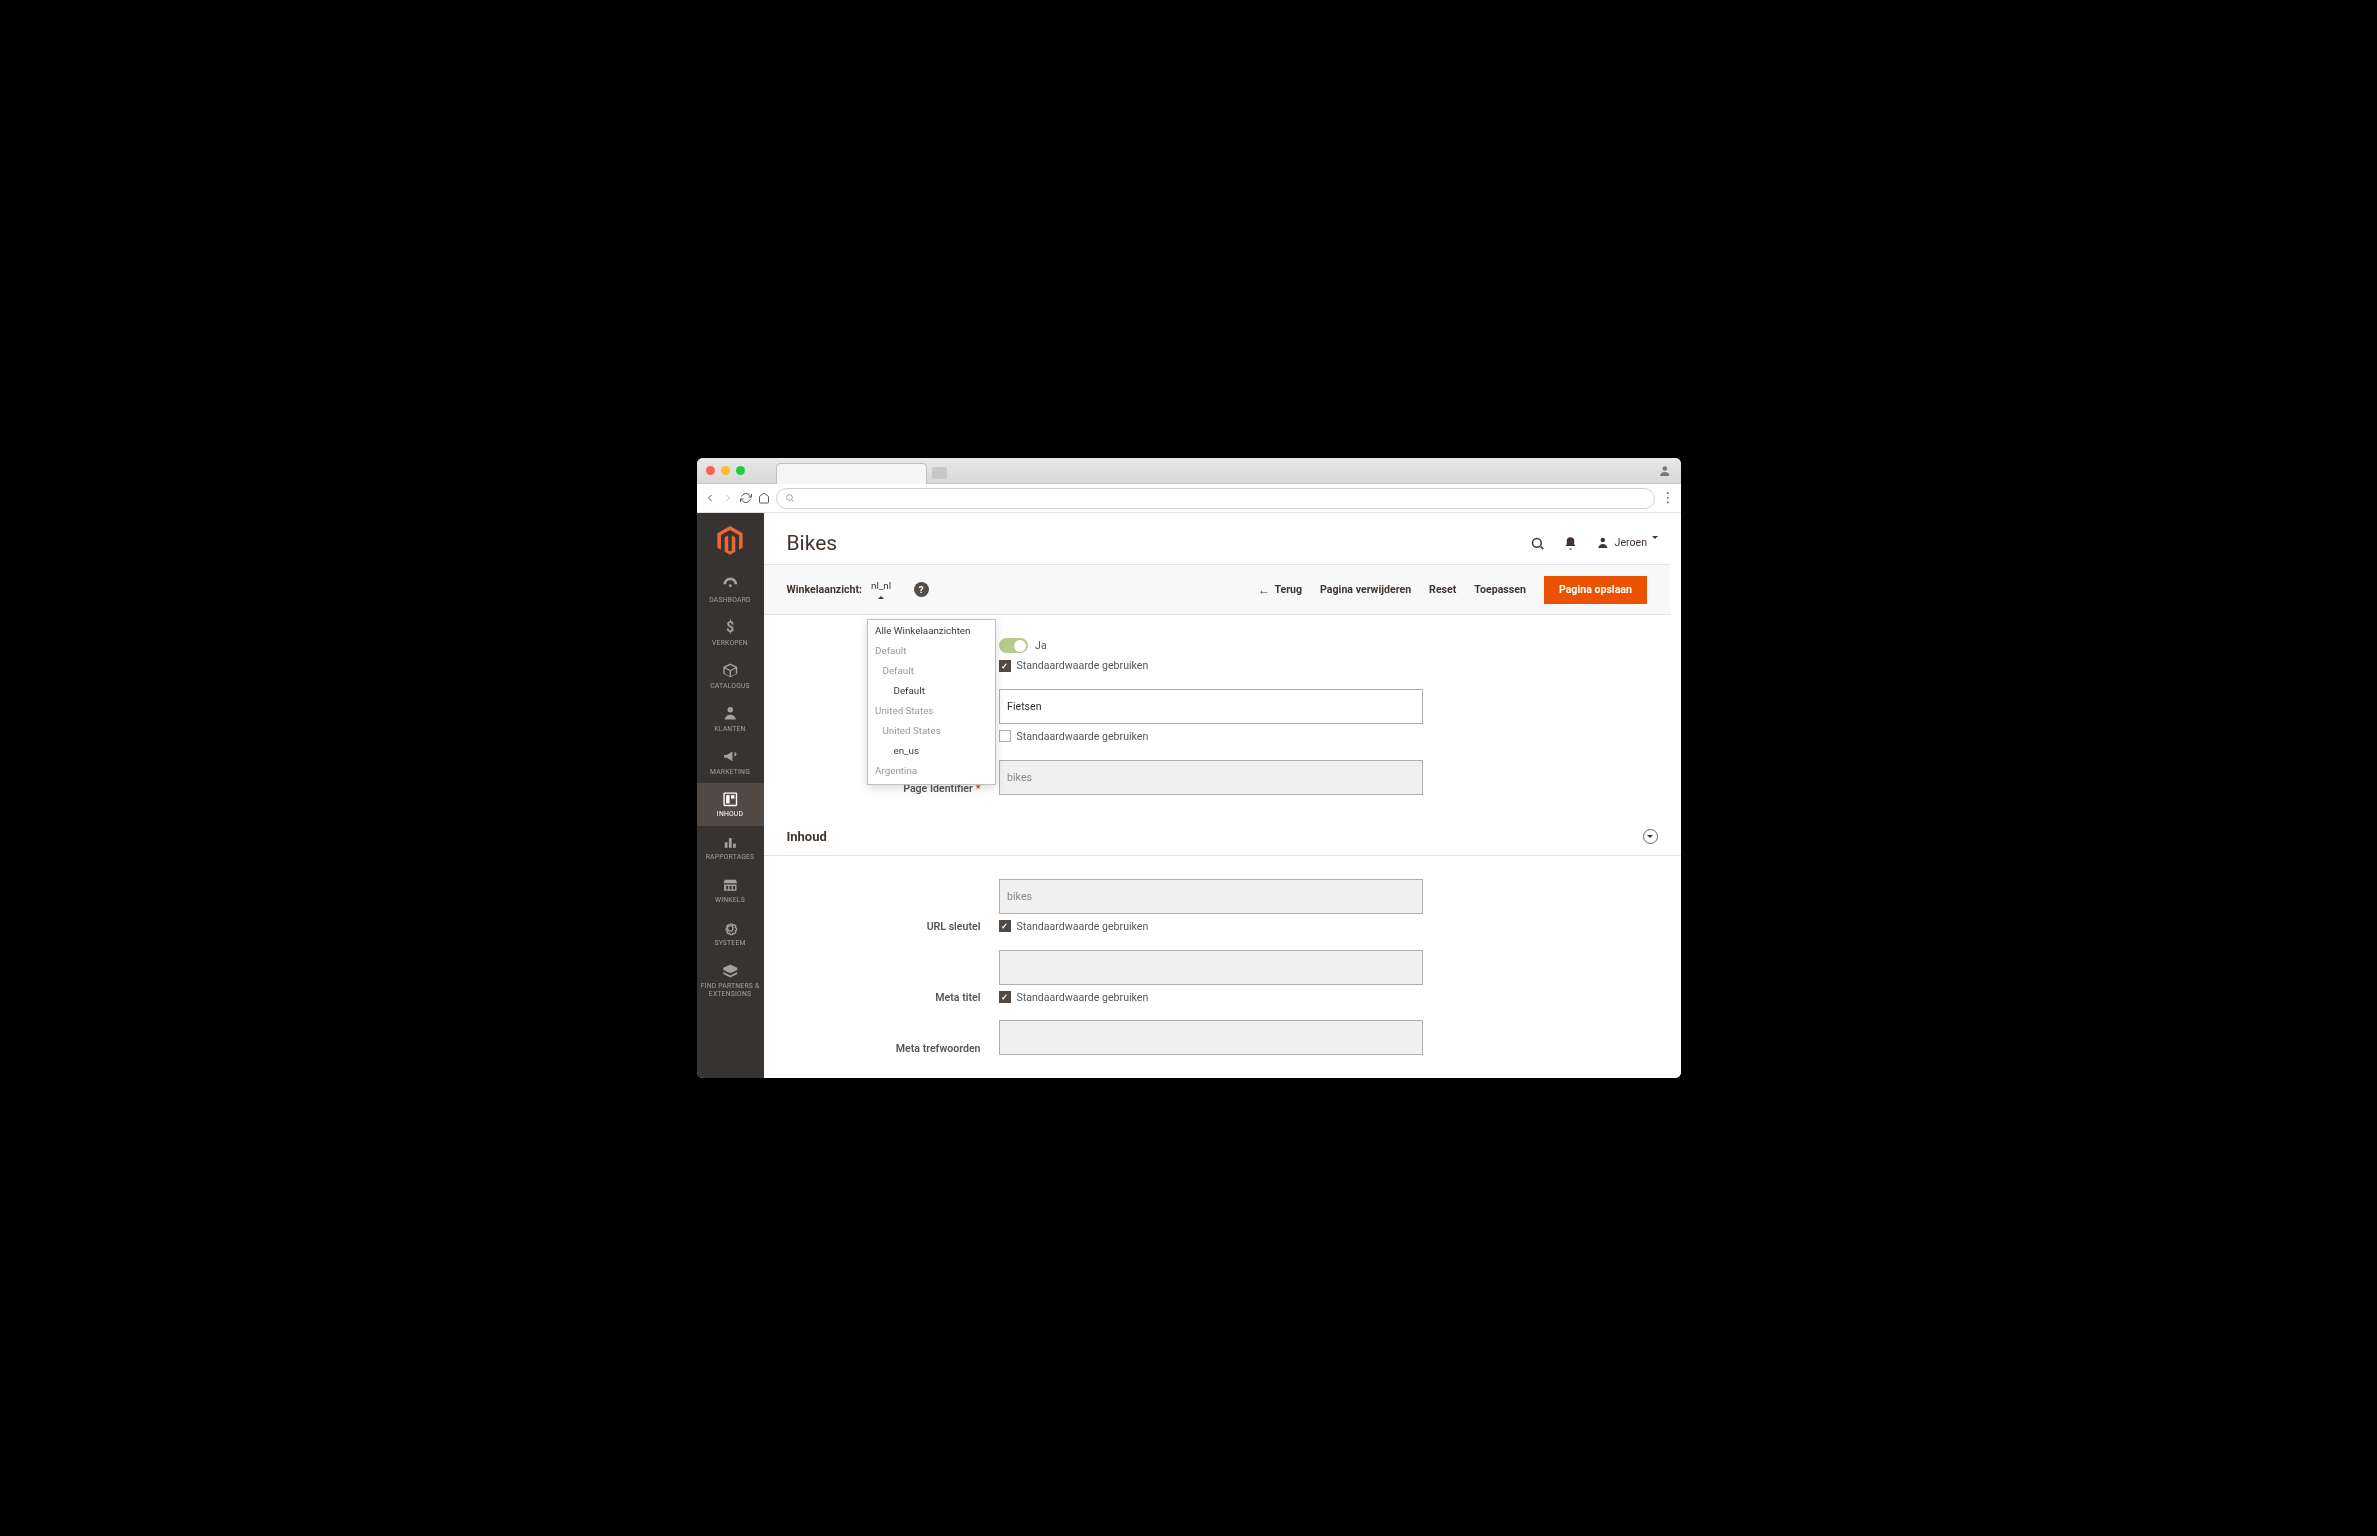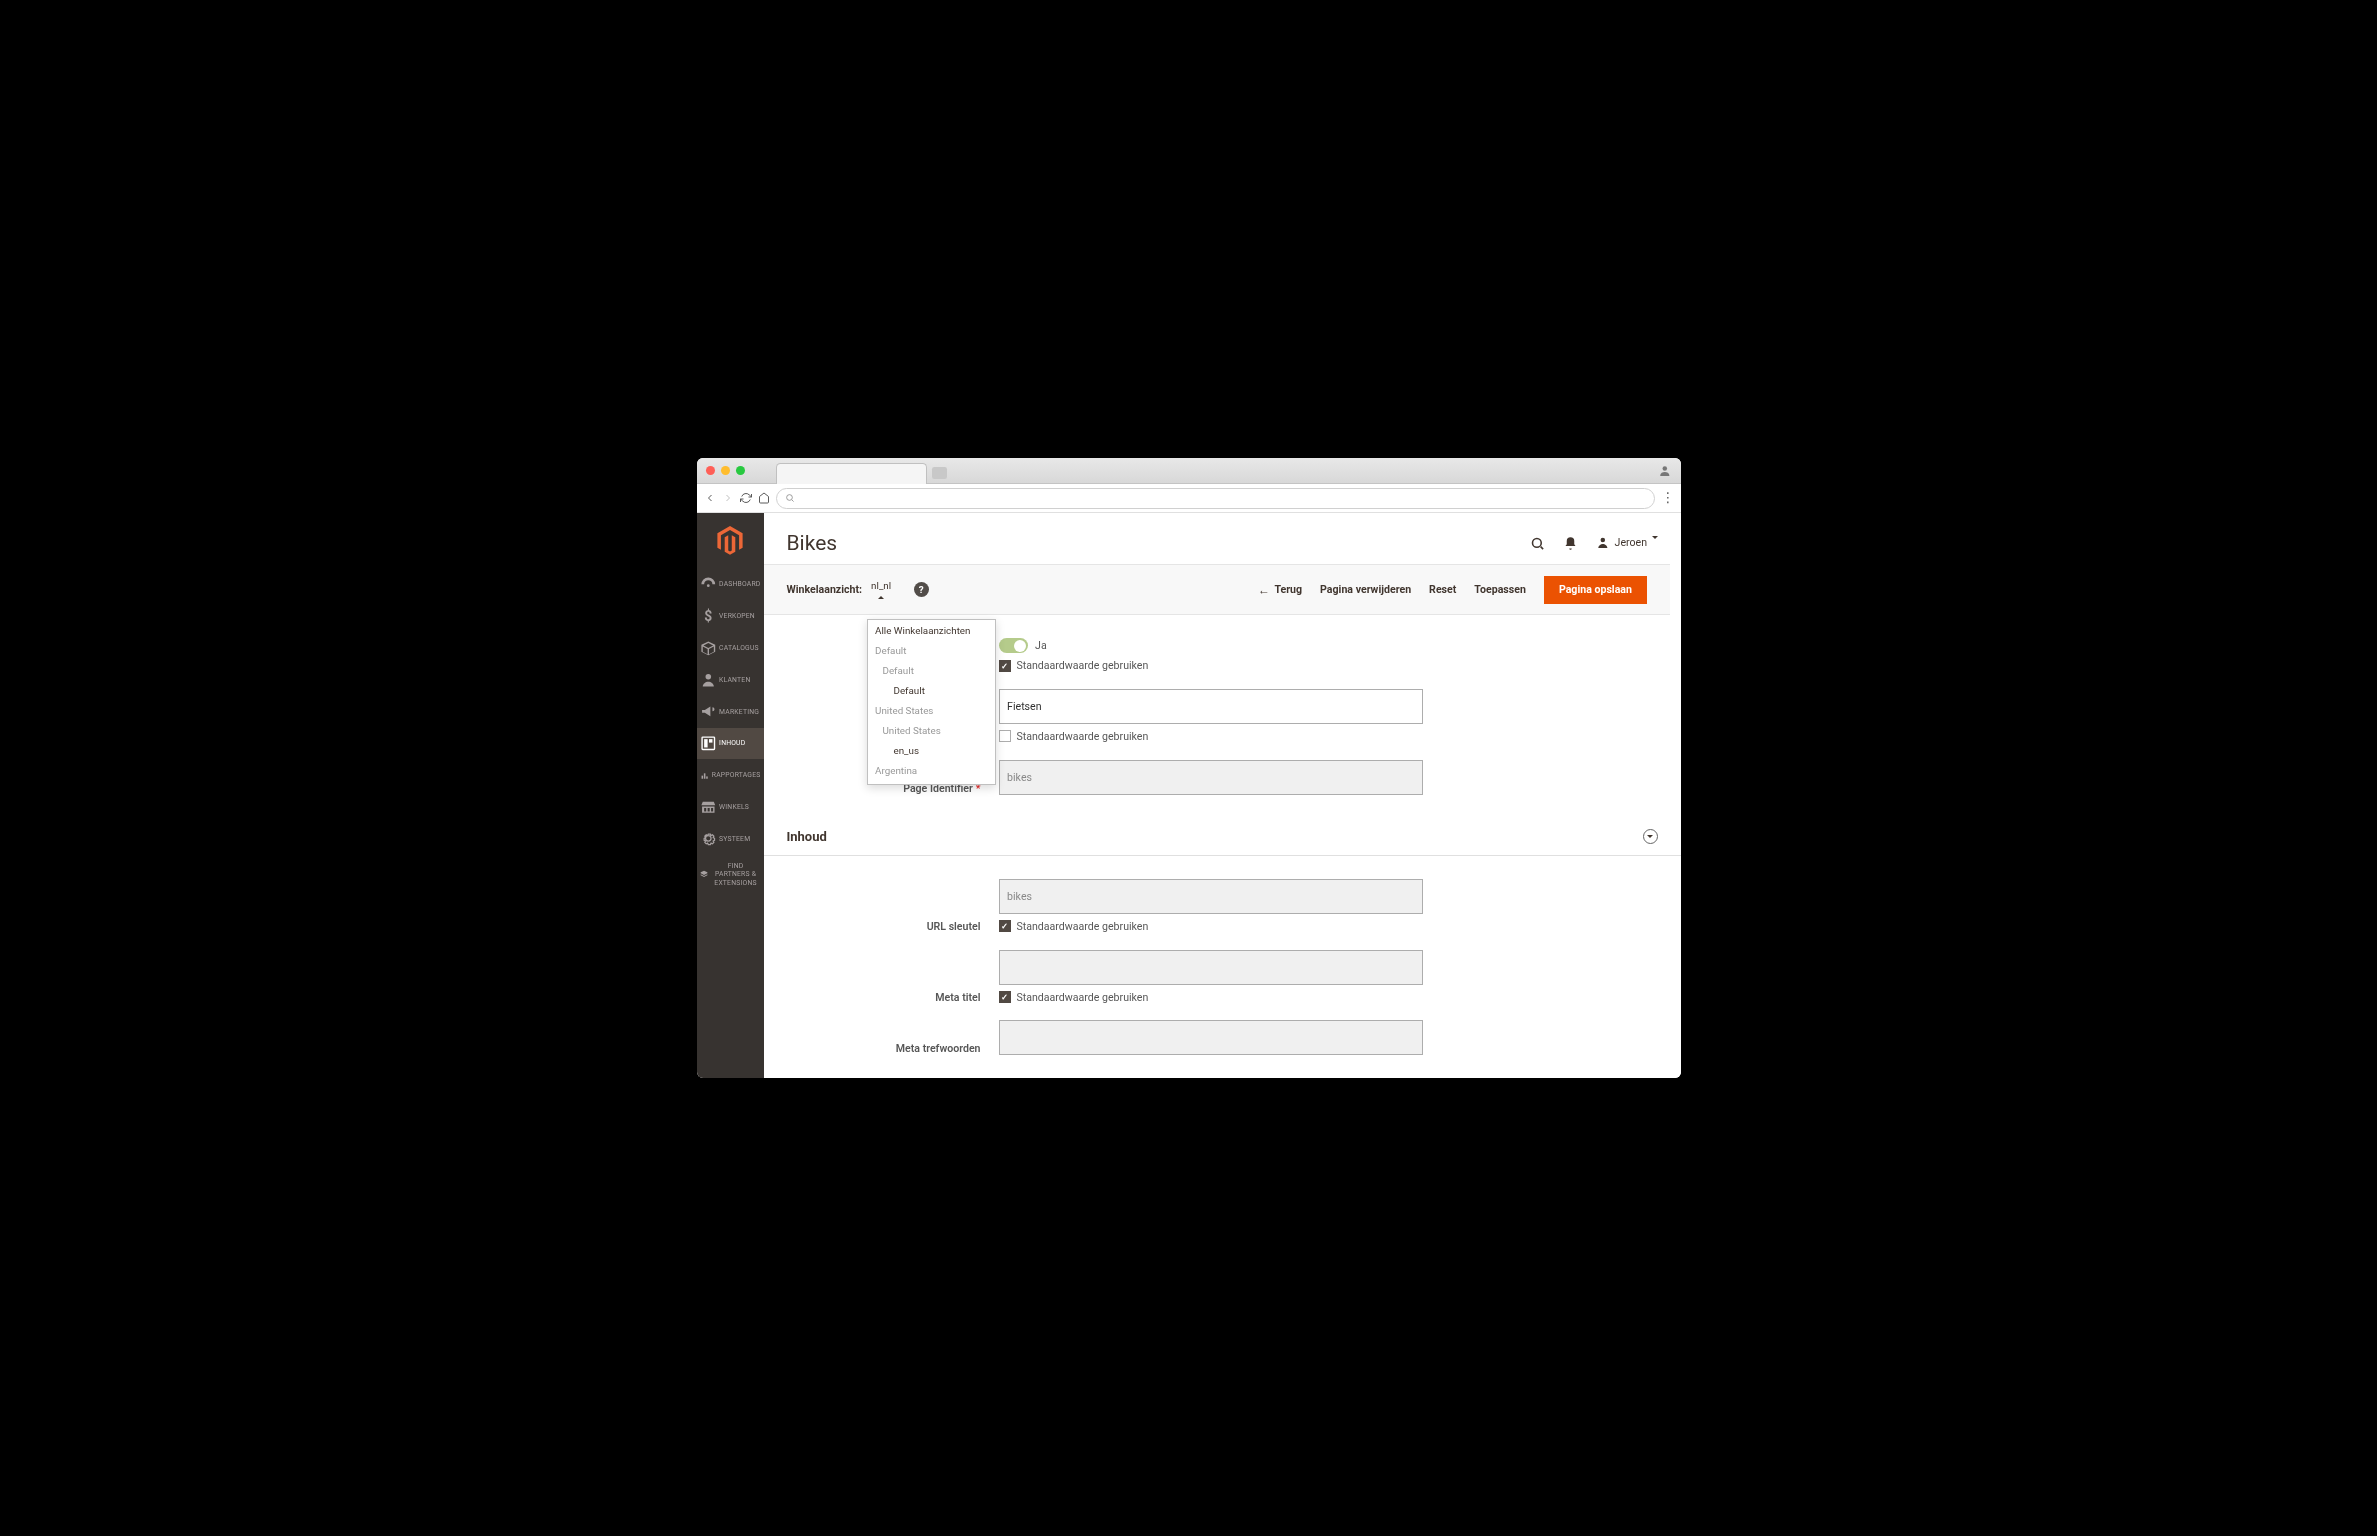--- a/index.html
+++ b/index.html
@@ -24,21 +24,21 @@
 .address-bar svg { width: 9.8px; height: 9.8px; }
 .dots-icon { width: 12px; color: #5a5a5a; text-align: center; font-size: 13.6px; line-height: 1; cursor: pointer; }
 
 
 .app-body { flex: 1; display: flex; overflow: hidden; position: relative; }
 
 
 .sidebar { width: 67px; background: #373330; display: flex; flex-direction: column; align-items: center; padding-top: 6px; overflow-y: auto; }
 .logo { width: 27px; height: 30px; margin: 6px 0 13.6px; display: flex; align-items: center; justify-content: center; }
 .logo svg { width: 26px; height: 29px; }
-.side-item { width: 100%; padding: 7.6px 3px; display: flex; flex-direction: row; align-items: center; gap: 3px; cursor: pointer; }
+.side-item { width: 100%; padding: 7.6px 3px; display: flex; flex-direction: column; align-items: center; gap: 3px; cursor: pointer; }
 .side-item.active { background: #514943; }
 .side-icon { width: 16.6px; height: 16.6px; color: #a6a0a0; display: flex; align-items: center; justify-content: center; }
 .side-item.active .side-icon { color: #fff; }
 .side-label { font-size: 6.8px; color: #a6a0a0; text-align: center; letter-spacing: 0.2px; line-height: 1.2; }
 .side-item.active .side-label { color: #fff; }
 
 
 .main { flex: 1; overflow-y: auto; background: #fff; position: relative; }
 .main::-webkit-scrollbar { width: 7.6px; }
 .main::-webkit-scrollbar-thumb { background: #c0c0c0; border-radius: 3.8px; }

